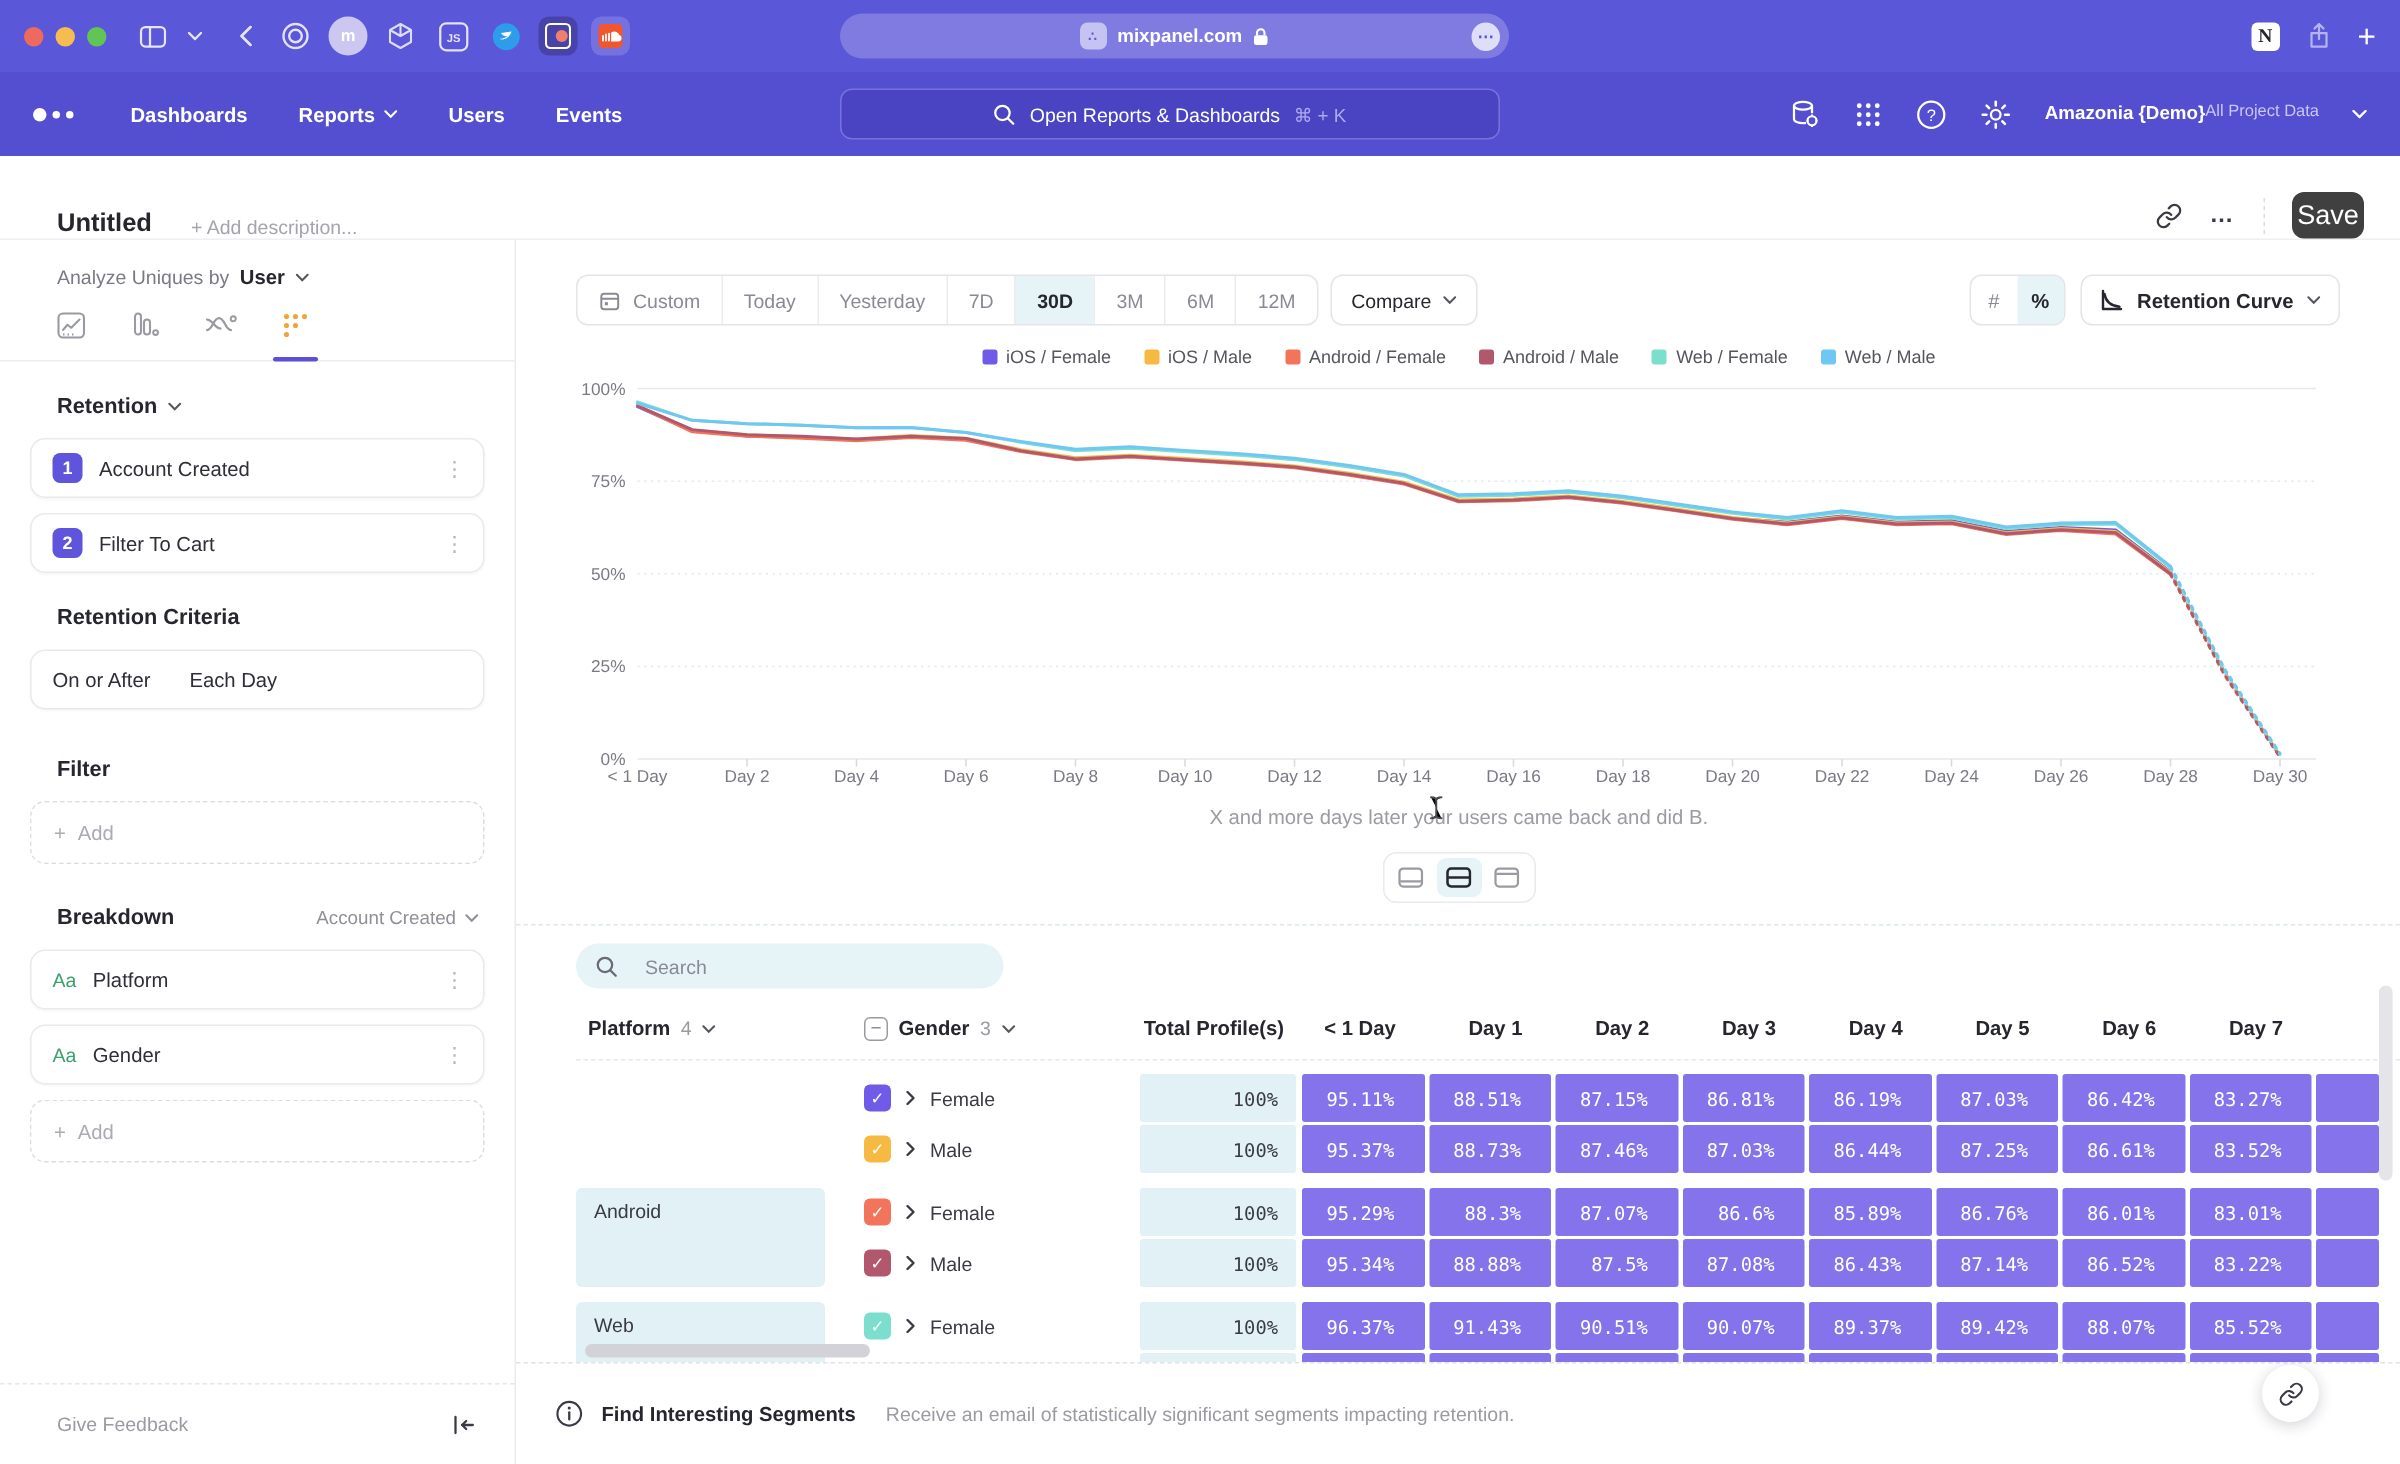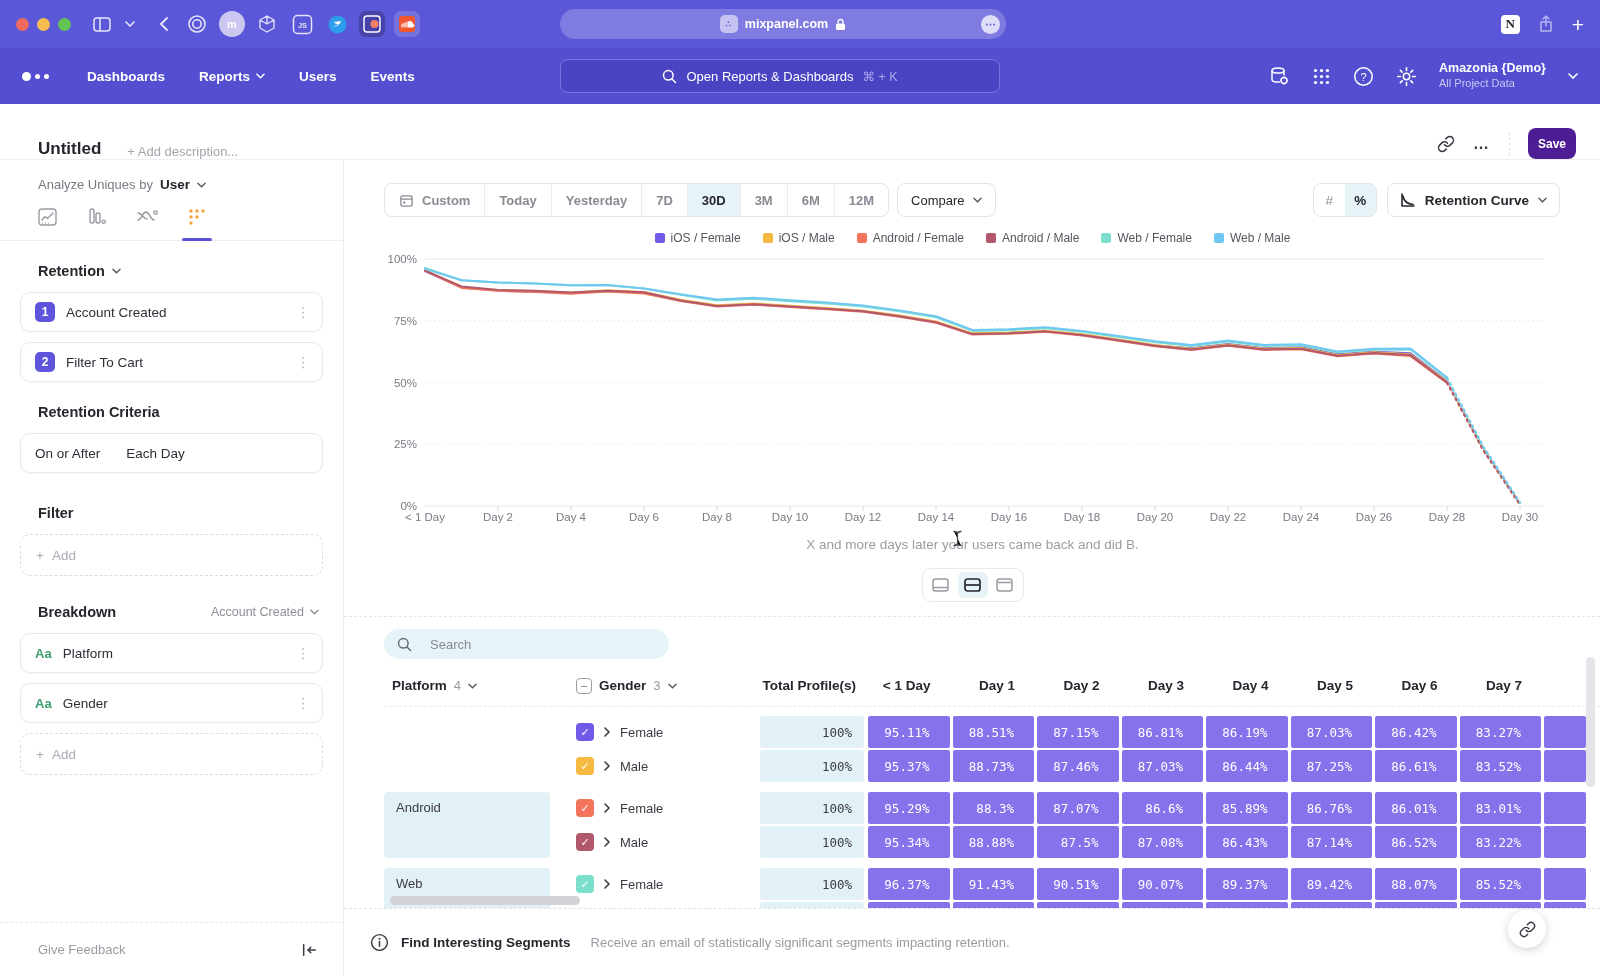--- a/index.html
+++ b/index.html
@@ -27,32 +27,32 @@
 
 .appnav{height:56px;background:#544fd0;display:flex;align-items:center;padding:0 22px;position:relative;color:#fff}
 .mp-logo{display:flex;align-items:flex-end;gap:4px;margin-right:38px}
 .mp-logo i{display:block;border-radius:50%;background:#fff}
 .navmenu{display:flex;align-items:center;gap:34px;font-size:13.5px;font-weight:700;color:#fff}
 .navitem{display:flex;align-items:center;gap:6px;cursor:default}
 .nav-search{position:absolute;left:560px;top:11px;width:440px;height:34px;border-radius:8px;background:#4a44c2;border:1px solid #7672df;display:flex;align-items:center;justify-content:center;gap:9px;color:#fff;font-size:13px}
 .nav-search .kbd{color:#aeaaf0;font-size:12.5px}
 .nav-right{margin-left:auto;display:flex;align-items:center;gap:22px}
 .nav-ic{color:#fff;display:flex;align-items:center;justify-content:center}
-.project{display:flex;flex-direction:column;line-height:1.25;text-align:left}
+.project{display:flex;flex-direction:row;line-height:1.25;text-align:left}
 .project .p1{font-size:12.5px;font-weight:700}
 .project .p2{font-size:11px;color:#c9c6f3}
 
 
 .rheader{height:56px;display:flex;align-items:flex-end;padding:0 24px 0 38px;border-bottom:1px solid #efeff3;background:#fff}
 .rtitle{font-size:17px;font-weight:700;color:#26262e}
 .rdesc{margin-left:26px;font-size:13px;color:#a4a4ad}
 .rh-right{margin-left:auto;display:flex;align-items:center;gap:18px}
 .hicon{color:#3a3a44}
 .vdots{width:1px;height:24px;border-left:1px dashed #dedee6}
-.savebtn{width:48px;height:31px;border-radius:8px;background:#4c1d95;color:#fff;font-size:12px;font-weight:700;display:flex;align-items:center;justify-content:center}
+.savebtn{width:48px;height:31px;border-radius:8px;background:#404040;color:#fff;font-size:18px;font-weight:400;display:flex;align-items:center;justify-content:center}
 
 
 .content{display:flex;height:816px}
 .sidebar{width:344px;border-right:1px solid #ececf0;display:flex;flex-direction:column;background:#fff}
 .side-scroll{flex:1;overflow:hidden}
 .an-row{padding:17px 0 0 38px;display:flex;align-items:center;gap:7px;font-size:13px;color:#7a7a84}
 .an-val{color:#26262e;font-weight:700;font-size:13.5px}
 .tabs-row{margin-top:16px;padding:0 0 0 34px;display:flex;gap:24px;border-bottom:1px solid #ededf1}
 .tab{width:26px;padding-bottom:13px;display:flex;justify-content:center;color:#9a9aa2;position:relative}
 .tab.active{color:#f2a33c}
@@ -60,30 +60,30 @@
 .sheading{margin:22px 0 13px 38px;font-size:14.5px;font-weight:700;color:#26262e;display:flex;align-items:center;gap:7px}
 .card{margin:0 20px 10px;height:40px;border:1px solid #e9e9ee;border-radius:10px;background:#fff;box-shadow:0 1px 2px rgba(20,20,40,.04);display:flex;align-items:center;padding:0 12px 0 14px;gap:11px}
 .badge{width:20px;height:20px;border-radius:5px;background:#5f55dc;color:#fff;font-size:12px;font-weight:700;display:flex;align-items:center;justify-content:center}
 .clabel{font-size:13.5px;color:#2e2e38;font-weight:400}
 .kebab{margin-left:auto;color:#b5b5bd;font-size:14px;letter-spacing:0;line-height:1}
 .crit-card{gap:26px}
 .addbox{margin:0 20px 0;height:42px;border:1.5px dashed #dcdce4;border-radius:10px;display:flex;align-items:center;padding-left:15px;gap:8px;color:#ababb4;font-size:13.5px}
 .bd-row{margin:28px 24px 13px 38px;display:flex;align-items:center}
 .bd-row .bdl{font-size:14.5px;font-weight:700;color:#26262e}
 .bd-scope{margin-left:auto;display:flex;align-items:center;gap:6px;font-size:12.5px;color:#8f8f98}
-.aa{color:#3ca06e;font-weight:700;font-size:13px}
+.aa{color:#3ca06e;font-weight:400;font-size:13px}
 .side-foot{height:54px;border-top:1px dashed #e6e6ec;display:flex;align-items:center;padding:0 26px 0 38px}
 .sf-label{color:#9a9aa2;font-size:13px}
 .sf-collapse{margin-left:auto;color:#3a3a44}
 
 
 .main{flex:1;display:flex;flex-direction:column;position:relative;background:#fff;min-width:0}
 .toolbar{display:flex;align-items:center;margin:23px 40px 0 40px}
 #range-group{display:flex;border:1px solid #e4e4ea;border-radius:8px;overflow:hidden;background:#fff}
-.seg{display:flex;align-items:center;gap:8px;padding:0 14px;height:32px;font-size:13px;color:#8a8a94;font-weight:700;border-left:1px solid #ececef}
+.seg{display:flex;align-items:center;gap:8px;padding:0 14px;height:32px;font-size:13px;color:#8a8a94;font-weight:400;border-left:1px solid #ececef}
 .seg:first-child{border-left:none}
 .seg.active{background:#e6f3f7;color:#26262e;font-weight:700}
 .cmp-btn{margin-left:8px;height:34px;border:1px solid #e4e4ea;border-radius:8px;padding:0 13px;display:flex;align-items:center;gap:8px;font-size:13px;color:#26262e;font-weight:400}
 .tb-right{margin-left:auto;display:flex;align-items:center;gap:10px}
 .unit-group{display:flex;border:1px solid #e4e4ea;border-radius:8px;overflow:hidden}
 .unit{width:31px;height:32px;display:flex;align-items:center;justify-content:center;font-size:13.5px;color:#8a8a94}
 .unit.active{background:#e6f3f7;color:#26262e;font-weight:700}
 .view-btn{height:34px;border:1px solid #e4e4ea;border-radius:8px;padding:0 12px;display:flex;align-items:center;gap:9px;font-size:13.5px;font-weight:700;color:#26262e}
 .legend-wrap{margin:14px 0 0 81px;width:1095px;display:flex;justify-content:center}
 #legend{display:flex;gap:22px;align-items:center}

